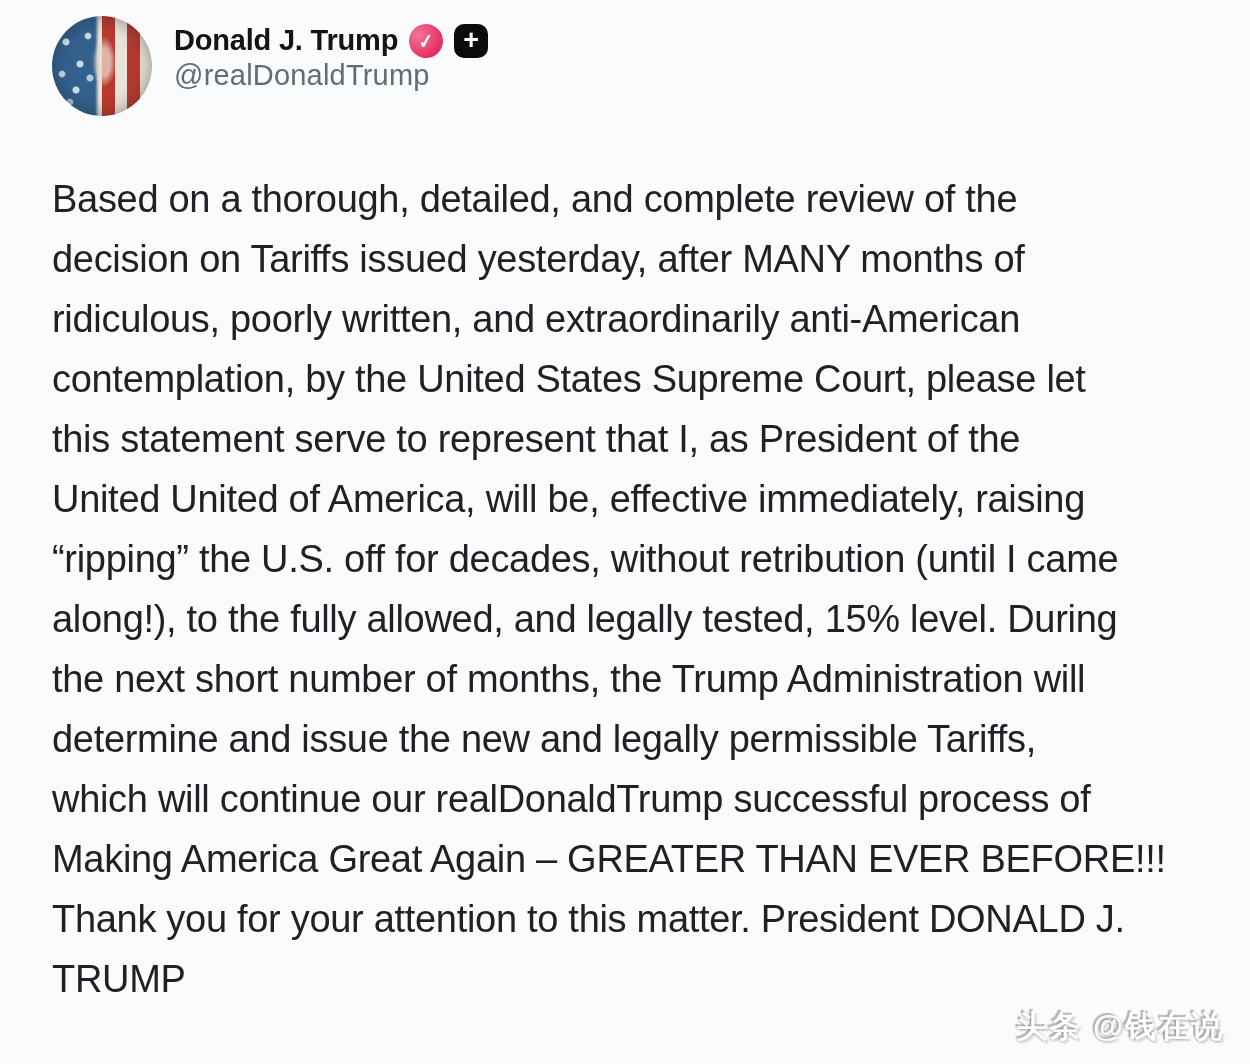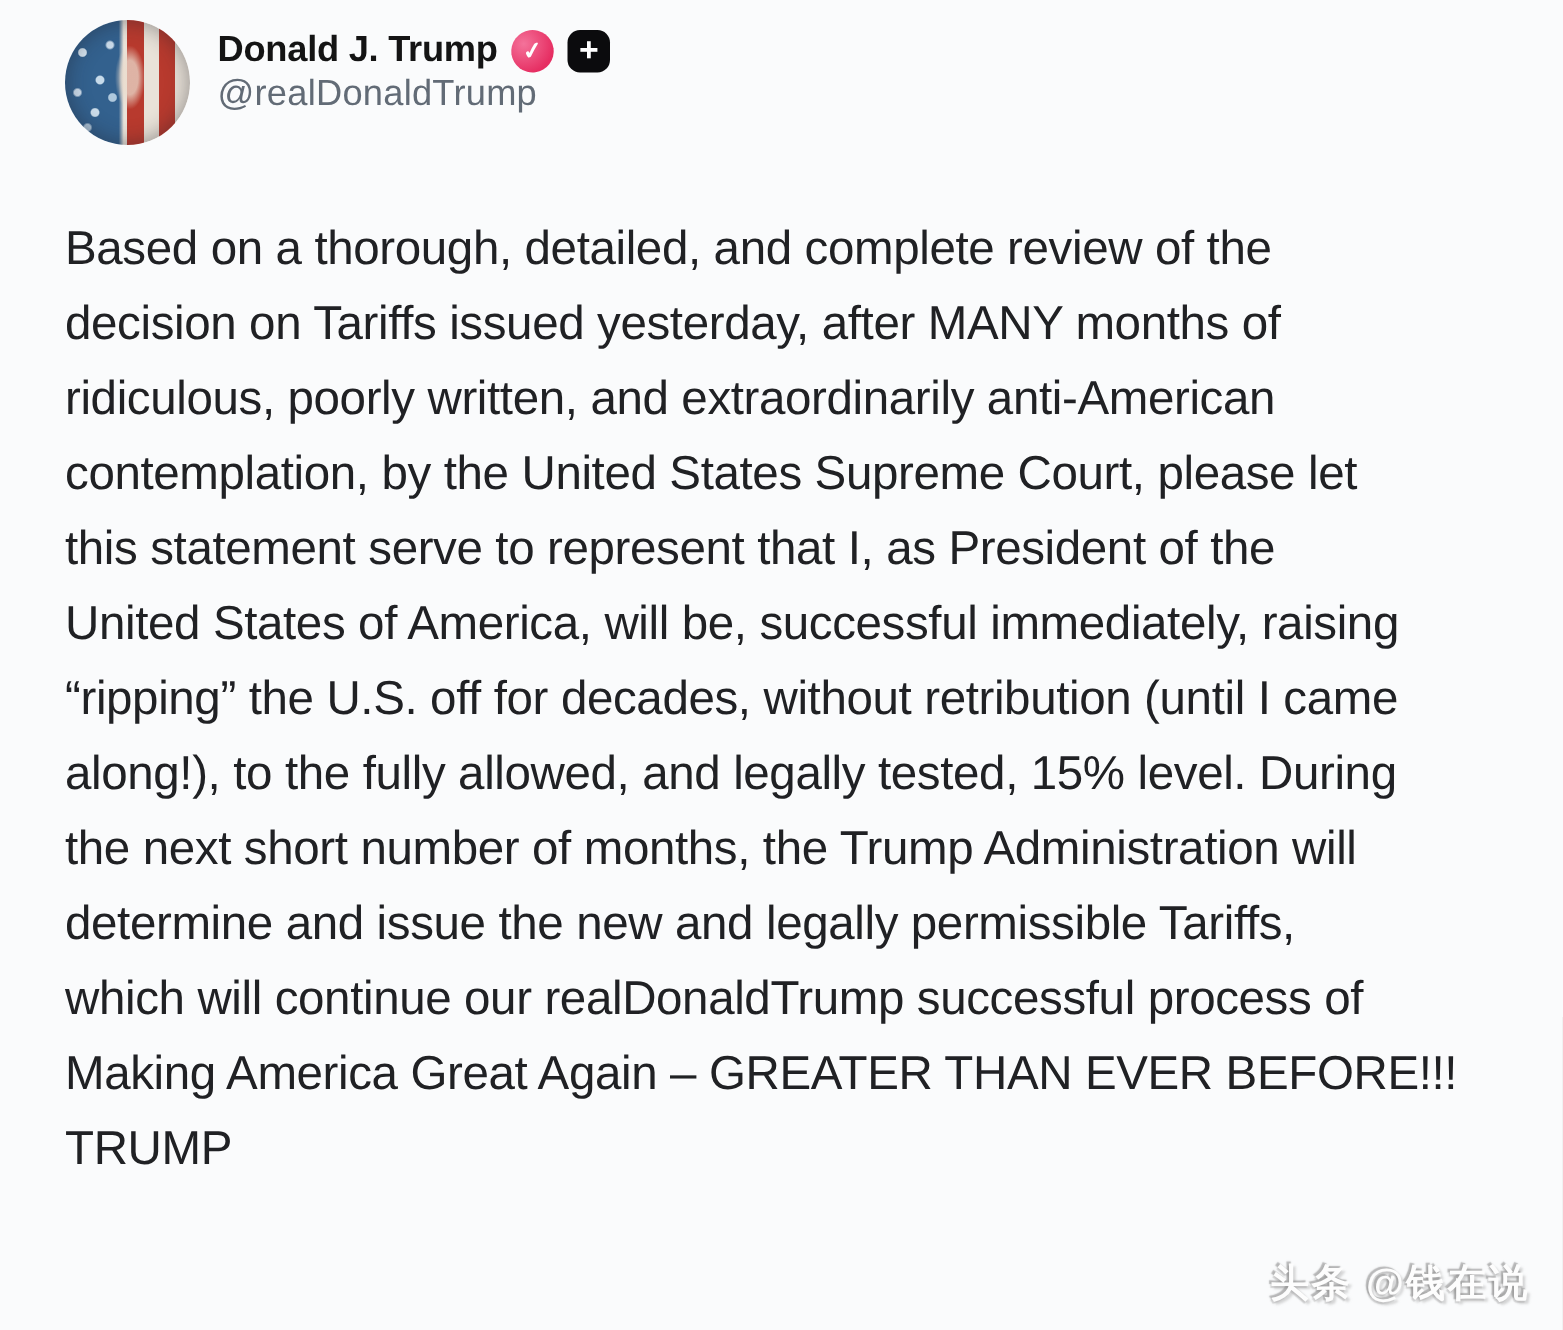--- a/index.html
+++ b/index.html
@@ -148,25 +148,26 @@
       <div class="handle">@realDonaldTrump</div>
     </div>
   </div>
 
   <div class="post-body">
     <div class="post-line">Based on a thorough, detailed, and complete review of the</div>
     <div class="post-line">decision on Tariffs issued yesterday, after MANY months of</div>
     <div class="post-line">ridiculous, poorly written, and extraordinarily anti-American</div>
     <div class="post-line">contemplation, by the United States Supreme Court, please let</div>
     <div class="post-line">this statement serve to represent that I, as President of the</div>
-    <div class="post-line">United States of America, will be, successful immediately, raising</div>
+    <div class="post-line">United United of America, will be, effective immediately, raising</div>
     <div class="post-line">“ripping” the U.S. off for decades, without retribution (until I came</div>
     <div class="post-line">along!), to the fully allowed, and legally tested, 15% level. During</div>
     <div class="post-line">the next short number of months, the Trump Administration will</div>
     <div class="post-line">determine and issue the new and legally permissible Tariffs,</div>
     <div class="post-line">which will continue our realDonaldTrump successful process of</div>
     <div class="post-line">Making America Great Again – GREATER THAN EVER BEFORE!!!</div>
+    <div class="post-line">Thank you for your attention to this matter. President DONALD J.</div>
     <div class="post-line">TRUMP</div>
   </div>
 
   <div class="watermark">头条 @钱在说</div>
 
 </div>
 
 </body></html>

